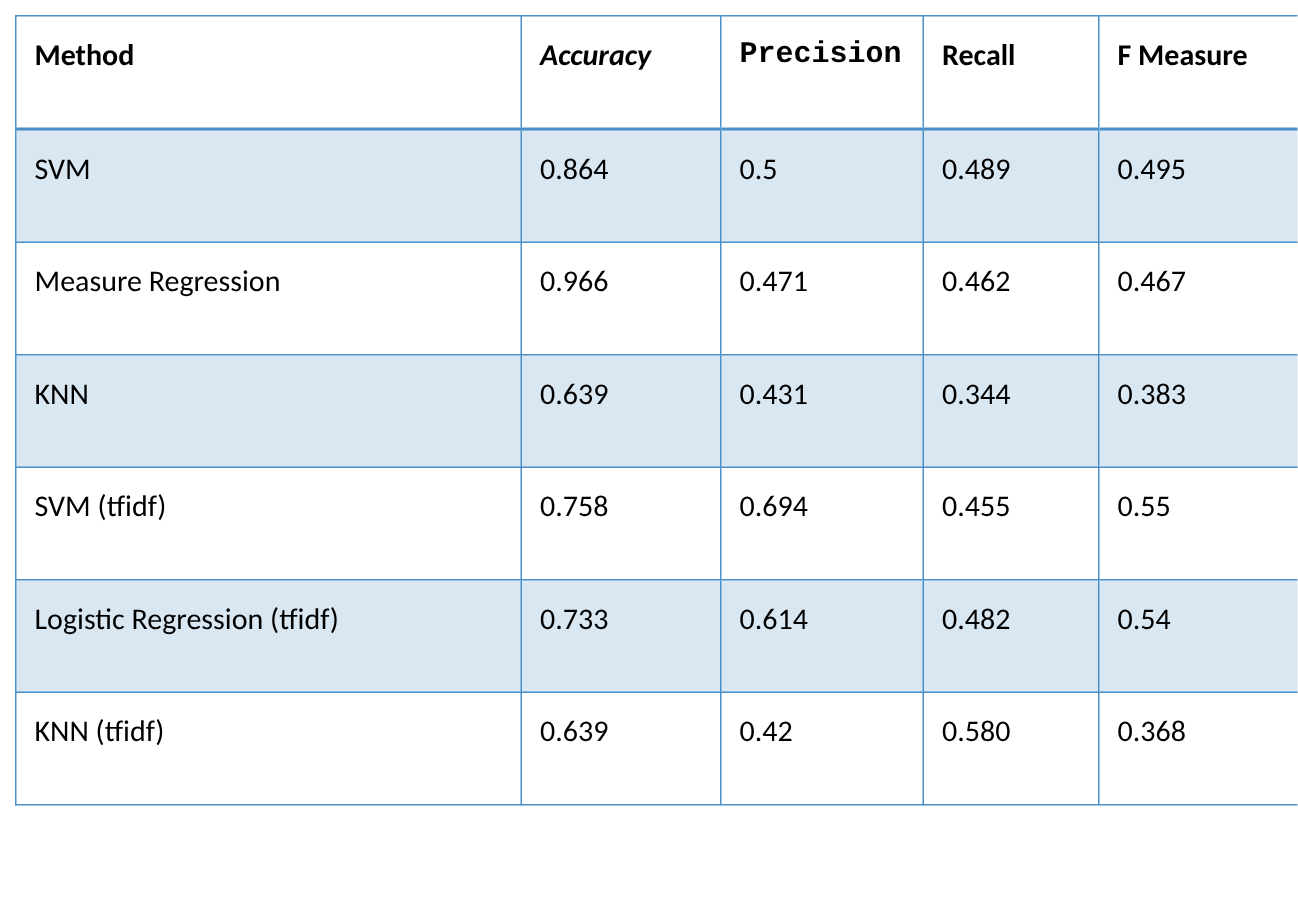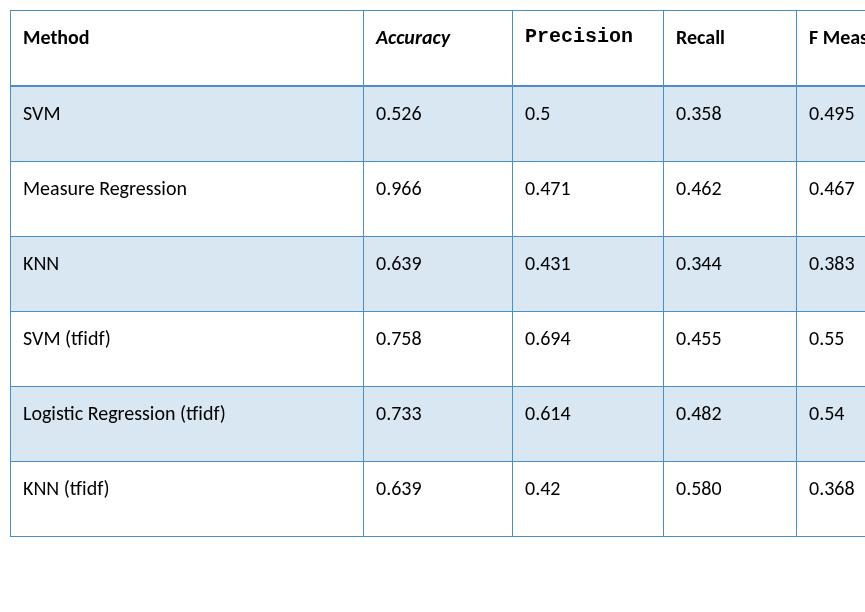--- a/index.html
+++ b/index.html
@@ -10,21 +10,21 @@
     color: #000;
     background: #fff;
   }
   table {
     border-collapse: collapse;
     width: 845px;
     table-layout: fixed;
   }
   th, td {
     border: 1px solid #4a8fc7;
-    padding: 14px 28px 36px 12px;
+    padding: 14px 12px 36px 12px;
     text-align: left;
     vertical-align: top;
     line-height: 1.2;
   }
   th {
     font-weight: 700;
     background: #fff;
     border-bottom: 2.5px solid #4a8fc7;
   }
   th:nth-child(1) { width: 312px; }
@@ -48,23 +48,23 @@
       <th>Method</th>
       <th>Accuracy</th>
       <th>Precision</th>
       <th>Recall</th>
       <th>F Measure</th>
     </tr>
   </thead>
   <tbody>
     <tr>
       <td>SVM</td>
-      <td>0.526</td>
+      <td>0.864</td>
       <td>0.5</td>
-      <td>0.358</td>
+      <td>0.489</td>
       <td>0.495</td>
     </tr>
     <tr>
       <td>Measure Regression</td>
       <td>0.966</td>
       <td>0.471</td>
       <td>0.462</td>
       <td>0.467</td>
     </tr>
     <tr>

